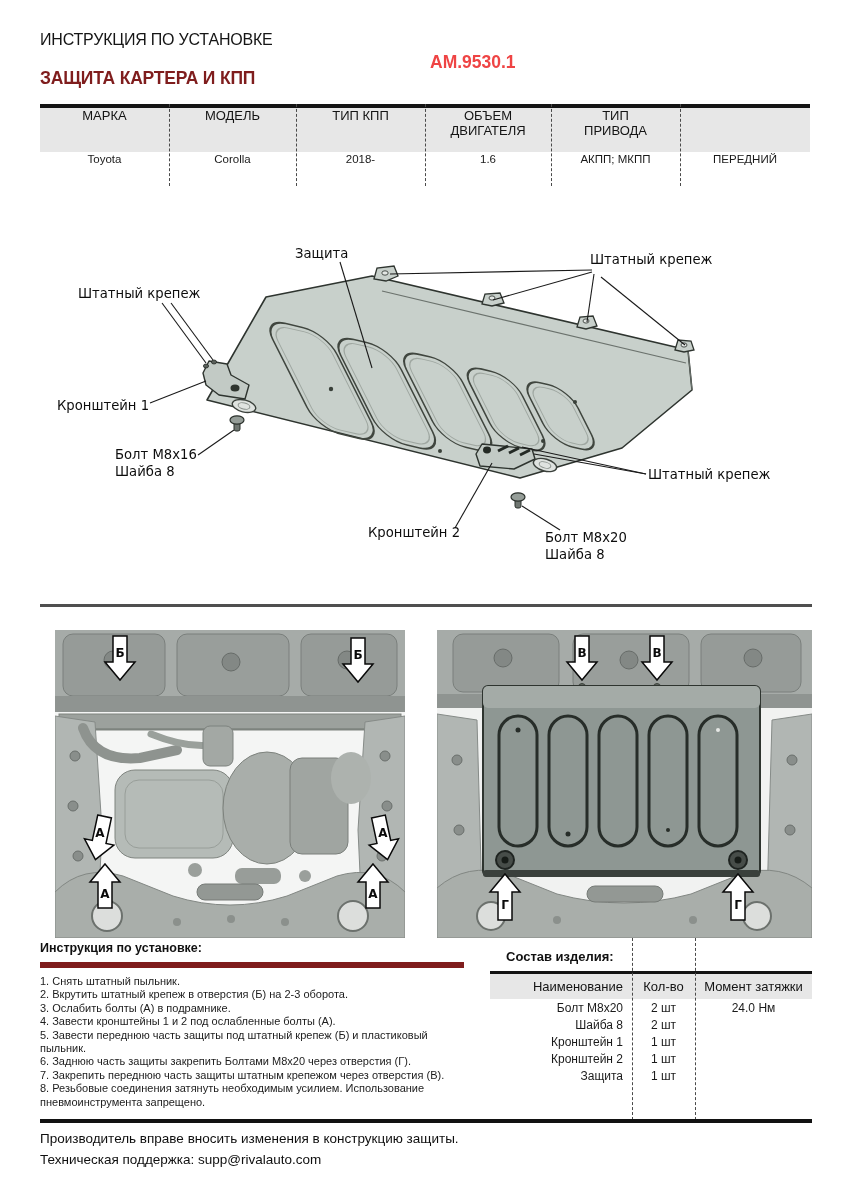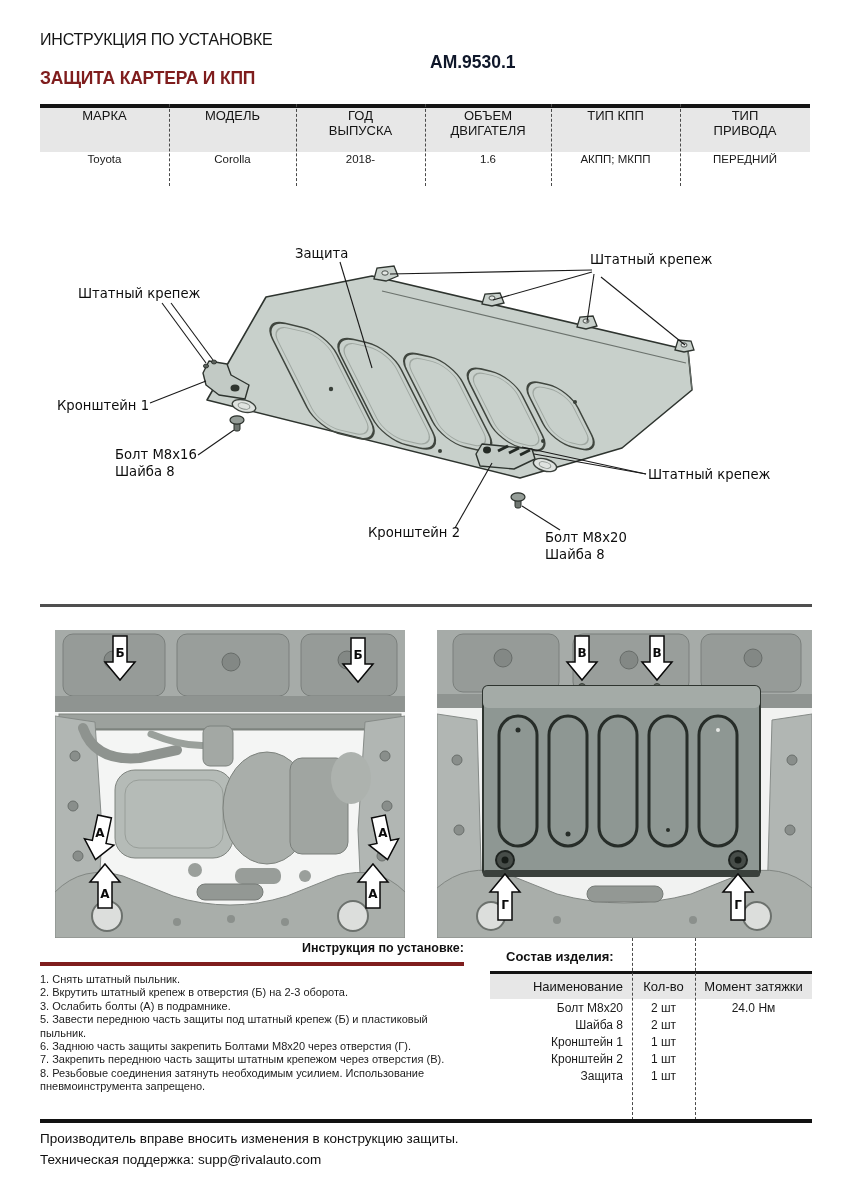--- a/index.html
+++ b/index.html
@@ -3,40 +3,40 @@
 <meta charset="utf-8">
 <style>
   html,body{margin:0;padding:0;background:#ffffff;}
   .page{position:relative;width:848px;height:1200px;background:#ffffff;overflow:hidden;
         font-family:"Liberation Sans",sans-serif;color:#111;}
   .abs{position:absolute;}
 
   
   .doc-line1{left:40px;top:31px;font-size:16px;letter-spacing:-0.2px;color:#151515;}
   .doc-line2{left:40px;top:68px;font-size:17.5px;font-weight:bold;letter-spacing:-0.2px;color:#7f1d1d;}
-  .part-no{left:430px;top:52px;font-size:17.5px;font-weight:bold;color:#0f172a;}
+  .part-no{left:430px;top:52px;font-size:17.5px;font-weight:bold;color:#ef4444;}
 
   
   .vtable{left:40px;top:104px;width:770px;}
   .vt-topline{height:3.5px;background:#141414;}
   .vt-grid{display:grid;grid-template-columns:129px 127px 129px 126px 129px 130px;}
   .vt-head{background:#e7e7e7;height:44px;}
   .vt-row{height:30px;}
   .vt-cell{display:flex;flex-direction:column;align-items:center;justify-content:flex-start;
            text-align:center;font-size:13px;line-height:15px;color:#141414;}
   .vt-val{font-size:11.5px;color:#1a1a1a;}
   .vdash{position:absolute;top:104px;height:82px;width:0;border-left:1.5px dashed #4a4a4a;}
 
   
   .mid-divider{left:40px;top:604px;width:772px;height:3px;background:#4f4f4f;}
   .bottom-rule{left:40px;top:1119px;width:772px;height:3.5px;background:#121212;}
 
   
   .instr{left:40px;top:941px;width:424px;}
-  .instr-title{font-size:12.5px;font-weight:bold;padding-bottom:7px;border-bottom:4px solid #7f1d1d;text-align:right;}
+  .instr-title{font-size:12.5px;font-weight:bold;padding-bottom:7px;border-bottom:6px solid #7f1d1d;}
   .instr-steps{margin-top:7px;font-size:11px;line-height:13.4px;color:#1c1c1c;}
 
   
   .parts{left:490px;top:941px;width:322px;}
   .parts-title{font-size:13px;font-weight:bold;padding-left:16px;height:21px;margin-top:8px;}
   .parts-topline{height:3px;background:#141414;margin-top:1px;}
   .p-grid{display:grid;grid-template-columns:142px 63px 117px;}
   .p-head{background:#e7e7e7;height:25px;}
   .p-cell{display:flex;align-items:center;font-size:13px;color:#141414;}
   .p-c1{justify-content:flex-end;padding-right:9px;text-align:right;}
@@ -65,29 +65,25 @@
   <div class="abs vtable">
     <div class="vt-topline"></div>
     <div class="vt-grid vt-head">
       <div class="vt-cell">
           <span>МАРКА</span>
         </div>
       <div class="vt-cell">
           <span>МОДЕЛЬ</span>
         </div>
       <div class="vt-cell">
-          <span>ГОД</span>
-          <span>ВЫПУСКА</span>
+          <span>ТИП КПП</span>
         </div>
       <div class="vt-cell">
           <span>ОБЪЕМ</span>
           <span>ДВИГАТЕЛЯ</span>
-        </div>
-      <div class="vt-cell">
-          <span>ТИП КПП</span>
         </div>
       <div class="vt-cell">
           <span>ТИП</span>
           <span>ПРИВОДА</span>
         </div>
     </div>
     <div class="vt-grid vt-row">
       <div class="vt-cell vt-val">Toyota</div>
       <div class="vt-cell vt-val">Corolla</div>
       <div class="vt-cell vt-val">2018-</div>
@@ -343,20 +339,21 @@
       <text x="301" y="279" class="arrow-letter">Г</text>
     </g>
   </svg>
 
   <div class="abs instr">
     <div class="instr-title">Инструкция по установке:</div>
     <div class="instr-steps">
       <div>1. Снять штатный пыльник.</div>
       <div>2. Вкрутить штатный крепеж в отверстия (Б) на 2-3 оборота.</div>
       <div>3. Ослабить болты (А) в подрамнике.</div>
+      <div>4. Завести кронштейны 1 и 2 под ослабленные болты (А).</div>
       <div>5. Завести переднюю часть защиты под штатный крепеж (Б) и пластиковый пыльник.</div>
       <div>6. Заднюю часть защиты закрепить Болтами М8х20 через отверстия (Г).</div>
       <div>7. Закрепить переднюю часть защиты штатным крепежом через отверстия (В).</div>
       <div>8. Резьбовые соединения затянуть необходимым усилием. Использование пневмоинструмента запрещено.</div>
     </div>
   </div>
 
   <div class="abs parts">
     <div class="parts-title">Состав изделия:</div>
     <div class="parts-topline"></div>

